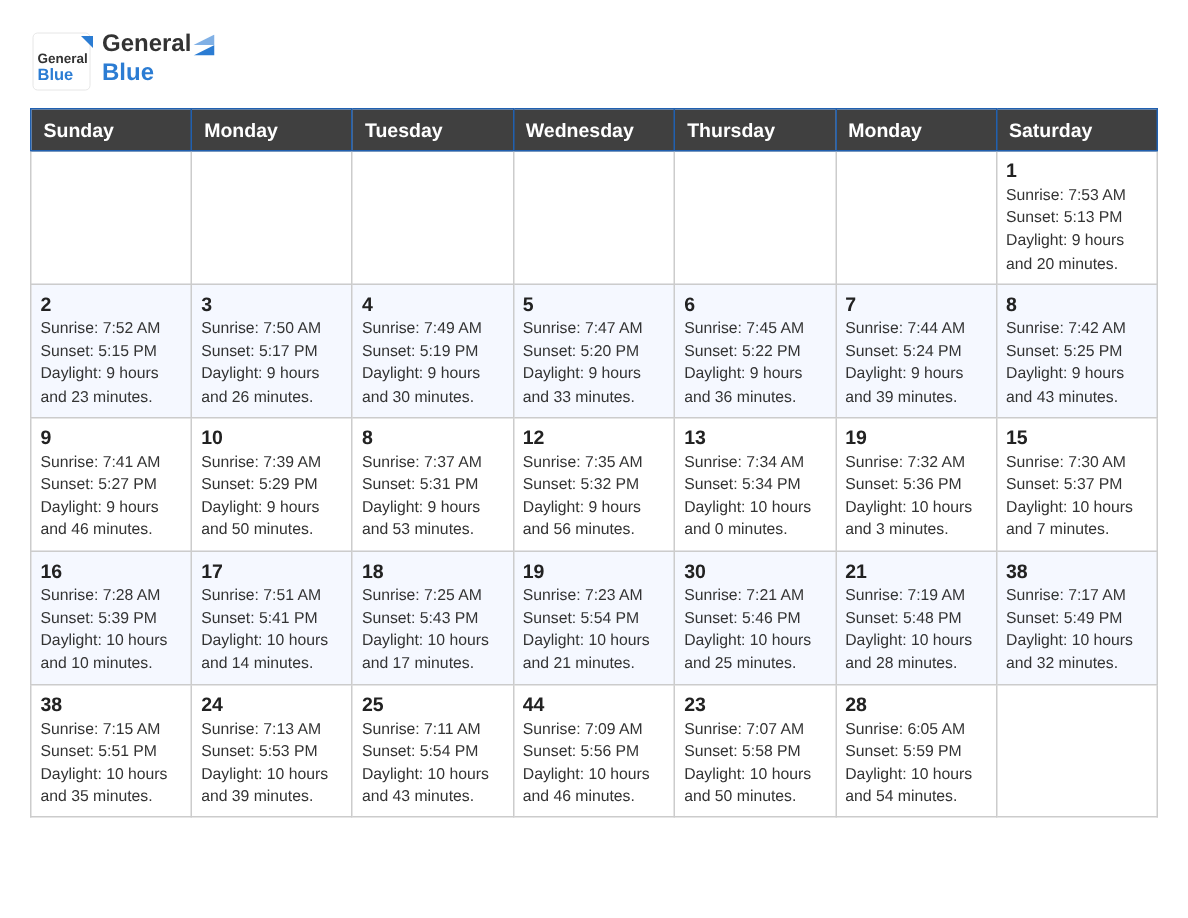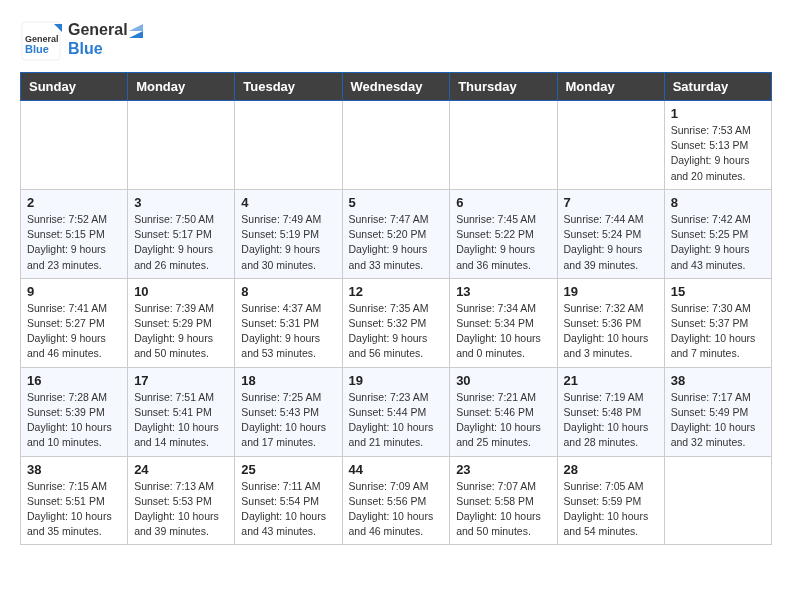--- a/index.html
+++ b/index.html
@@ -174,21 +174,21 @@
 Daylight: 9 hours and 46 minutes.</div>
         </td>
         <td>
           <span class="day-number">10</span>
           <div class="day-info">Sunrise: 7:39 AM
 Sunset: 5:29 PM
 Daylight: 9 hours and 50 minutes.</div>
         </td>
         <td>
           <span class="day-number">8</span>
-          <div class="day-info">Sunrise: 4:37 AM
+          <div class="day-info">Sunrise: 7:37 AM
 Sunset: 5:31 PM
 Daylight: 9 hours and 53 minutes.</div>
         </td>
         <td>
           <span class="day-number">12</span>
           <div class="day-info">Sunrise: 7:35 AM
 Sunset: 5:32 PM
 Daylight: 9 hours and 56 minutes.</div>
         </td>
         <td>
@@ -225,21 +225,21 @@
         </td>
         <td>
           <span class="day-number">18</span>
           <div class="day-info">Sunrise: 7:25 AM
 Sunset: 5:43 PM
 Daylight: 10 hours and 17 minutes.</div>
         </td>
         <td>
           <span class="day-number">19</span>
           <div class="day-info">Sunrise: 7:23 AM
-Sunset: 5:44 PM
+Sunset: 5:54 PM
 Daylight: 10 hours and 21 minutes.</div>
         </td>
         <td>
           <span class="day-number">30</span>
           <div class="day-info">Sunrise: 7:21 AM
 Sunset: 5:46 PM
 Daylight: 10 hours and 25 minutes.</div>
         </td>
         <td>
           <span class="day-number">21</span>
@@ -280,20 +280,20 @@
 Daylight: 10 hours and 46 minutes.</div>
         </td>
         <td>
           <span class="day-number">23</span>
           <div class="day-info">Sunrise: 7:07 AM
 Sunset: 5:58 PM
 Daylight: 10 hours and 50 minutes.</div>
         </td>
         <td>
           <span class="day-number">28</span>
-          <div class="day-info">Sunrise: 7:05 AM
+          <div class="day-info">Sunrise: 6:05 AM
 Sunset: 5:59 PM
 Daylight: 10 hours and 54 minutes.</div>
         </td>
         <td class="empty"></td>
       </tr>
     </tbody>
 </table>
 
 </body></html>

